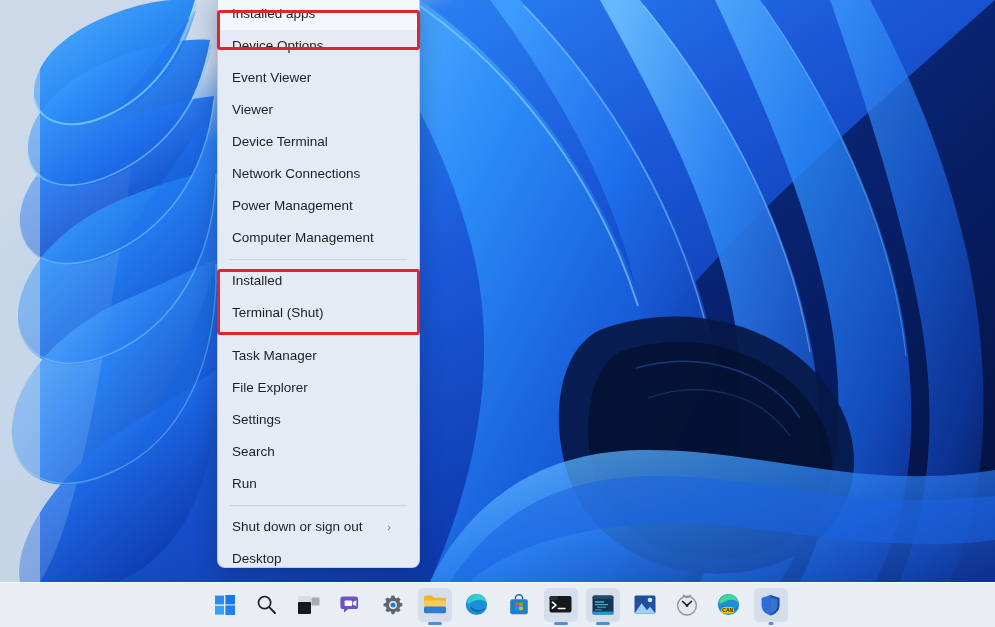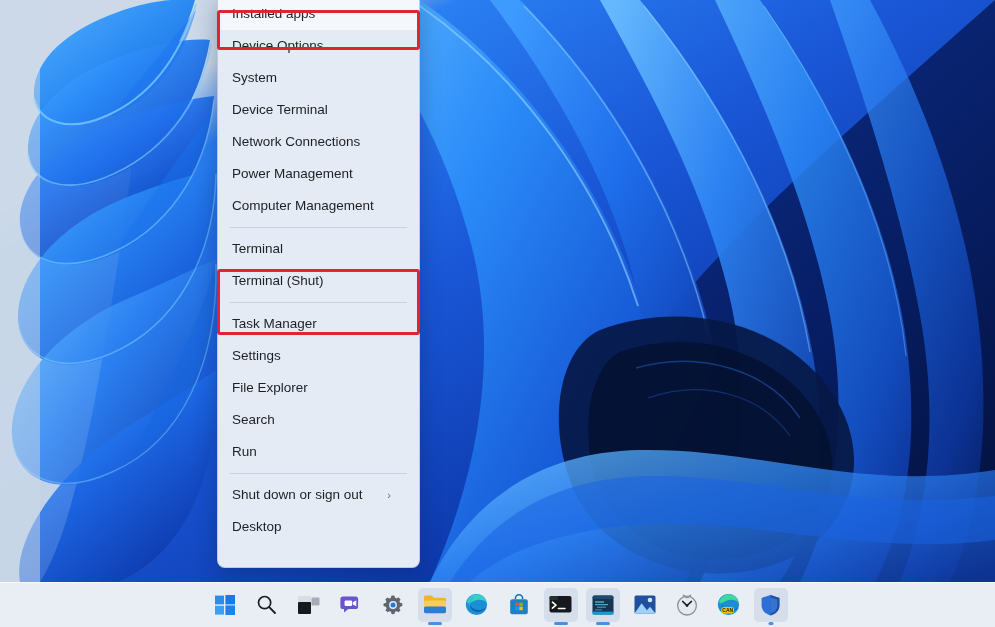--- a/index.html
+++ b/index.html
@@ -223,54 +223,57 @@
 
   <div id="winx-menu">
     <ul class="menu-list">
       <li class="menu-item highlight">
         <span class="label">Installed apps</span>
       </li>
       <li class="menu-item">
         <span class="label">Device Options</span>
       </li>
       <li class="menu-item">
-        <span class="label">System</span>
+        <span class="label">Event Viewer</span>
+      </li>
+      <li class="menu-item">
+        <span class="label">Viewer</span>
       </li>
       <li class="menu-item">
         <span class="label">Device Terminal</span>
       </li>
       <li class="menu-item">
         <span class="label">Network Connections</span>
       </li>
       <li class="menu-item">
         <span class="label">Power Management</span>
       </li>
       <li class="menu-item">
         <span class="label">Computer Management</span>
       </li>
 
       <li class="menu-sep"></li>
 
       <li class="menu-item">
-        <span class="label">Terminal</span>
+        <span class="label">Installed</span>
       </li>
       <li class="menu-item">
         <span class="label">Terminal (Shut)</span>
       </li>
 
       <li class="menu-sep"></li>
 
       <li class="menu-item">
         <span class="label">Task Manager</span>
       </li>
       <li class="menu-item">
+        <span class="label">File Explorer</span>
+      </li>
+      <li class="menu-item">
         <span class="label">Settings</span>
-      </li>
-      <li class="menu-item">
-        <span class="label">File Explorer</span>
       </li>
       <li class="menu-item">
         <span class="label">Search</span>
       </li>
       <li class="menu-item">
         <span class="label">Run</span>
       </li>
 
       <li class="menu-sep"></li>
 

